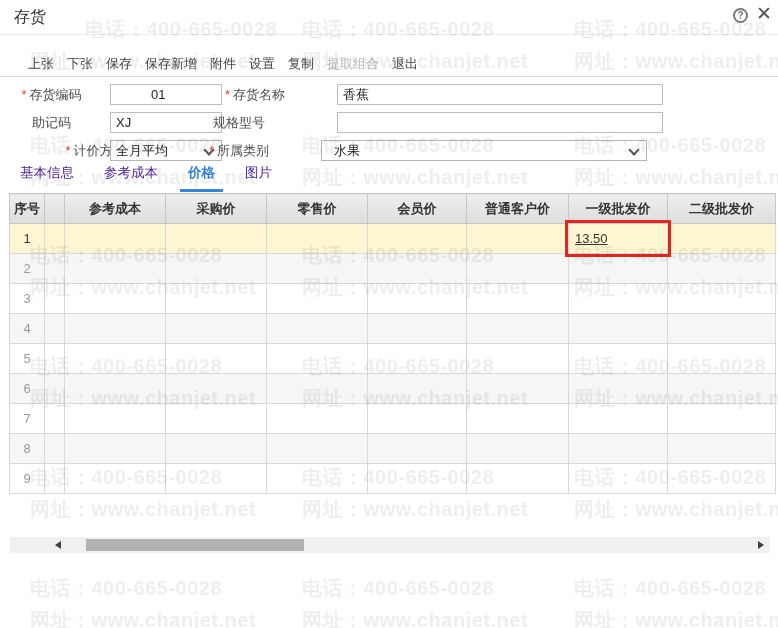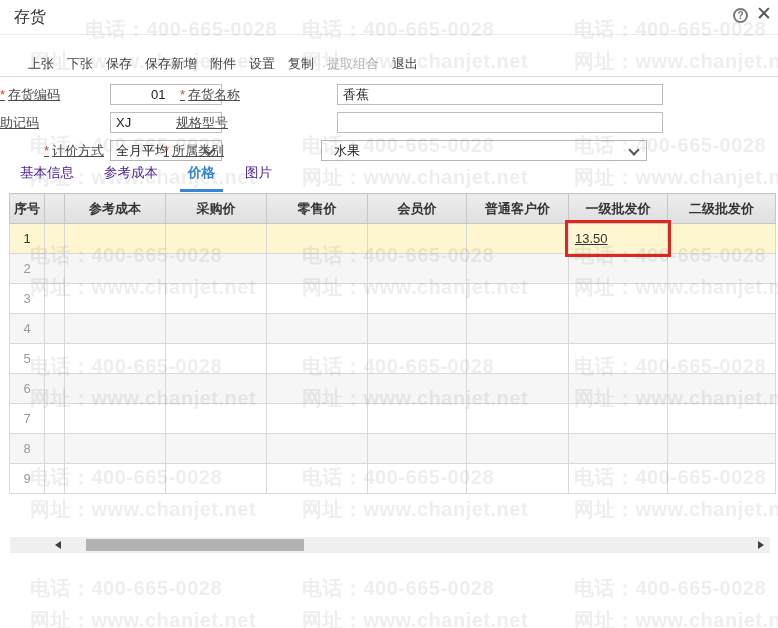--- a/index.html
+++ b/index.html
@@ -19,21 +19,21 @@
   .icon-close {
     position:absolute; left:756px; top:3px; font-size:19px; color:#555; cursor:pointer; line-height:22px;
   }
   .divider-title { position:absolute; top:34px; left:0; width:778px; height:0; border-top:1px solid #ececec; }
   
   .toolbar { position:absolute; top:54px; left:28px; white-space:nowrap; }
   .tb-item { font-size:13px; color:#454545; margin-right:13px; cursor:pointer; }
   .tb-item.disabled { color:#b5b5b5; cursor:default; }
   .divider-toolbar { position:absolute; top:76px; left:0; width:778px; height:0; border-top:1px solid #dcdcdc; }
   
-  .fld-label { position:absolute; font-size:13px; color:#4d4d4d; text-align:left; line-height:21px; white-space:nowrap;text-decoration:underline; }
+  .fld-label { position:absolute; font-size:13px; color:#4d4d4d; text-align:center; line-height:21px; white-space:nowrap; }
   .req { color:#e2413d; margin-right:3px; }
   .fld-input {
     position:absolute; height:21px; box-sizing:border-box; border:1px solid #bdbdbd;
     font-size:13px; padding:0 5px; color:#222; background:#fff;
     font-family:"Liberation Sans","DejaVu Sans",sans-serif;
   }
   .fld-select {
     position:absolute; height:21px; box-sizing:border-box; border:1px solid #b5b5b5;
     font-size:13px; color:#222; background:#fff; line-height:19px; padding:0 5px; cursor:pointer;
   }
@@ -90,21 +90,21 @@
 <div class="toolbar"><span class="tb-item">上张</span><span class="tb-item">下张</span><span class="tb-item">保存</span><span class="tb-item">保存新增</span><span class="tb-item">附件</span><span class="tb-item">设置</span><span class="tb-item">复制</span><span class="tb-item disabled">提取组合</span><span class="tb-item">退出</span></div>
 <div class="divider-toolbar"></div>
 
 <div id="form-area">
     <div class="fld-label" style="left: 0px; top: 84px; width: 103px;"><span class="req">*</span><span>存货编码</span></div>
     <input class="fld-input" value="01" style="left: 110px; top: 84px; width: 112px; padding-left: 40px;">
     <div class="fld-label" style="left: 180px; top: 84px; width: 150px;"><span class="req">*</span><span>存货名称</span></div>
     <input class="fld-input" value="香蕉" style="left: 337px; top: 84px; width: 326px;">
     <div class="fld-label" style="left: 0px; top: 112px; width: 103px;"><span>助记码</span></div>
     <input class="fld-input" value="XJ" style="left: 110px; top: 112px; width: 112px;">
-    <div class="fld-label" style="left: 176px; top: 112px; width: 150px;"><span>规格型号</span></div>
+    <div class="fld-label" style="left: 164px; top: 112px; width: 150px;"><span>规格型号</span></div>
     <input class="fld-input" value="" style="left: 337px; top: 112px; width: 326px;">
     <div class="fld-label" style="left: 0px; top: 140px; width: 103px; padding-left: 44px;"><span class="req">*</span><span>计价方式</span></div>
     <div class="fld-select" style="left: 110px; top: 140px; width: 112px;"><span>全月平均</span><span class="caret"></span></div>
     <div class="fld-label" style="left: 164px; top: 140px; width: 150px;"><span class="req">*</span><span>所属类别</span></div>
     <div class="fld-select" style="left: 321px; top: 140px; width: 326px; padding-left: 12px;"><span>水果</span><span class="caret"></span></div>
   </div>
 
 <div class="tabs" id="tab-bar"><span class="tab">基本信息</span><span class="tab">参考成本</span><span class="tab active">价格</span><span class="tab">图片</span></div>
 
 <table class="grid">

